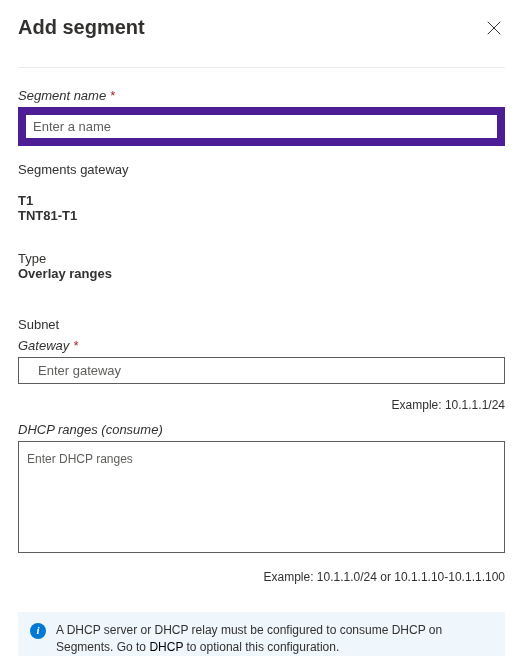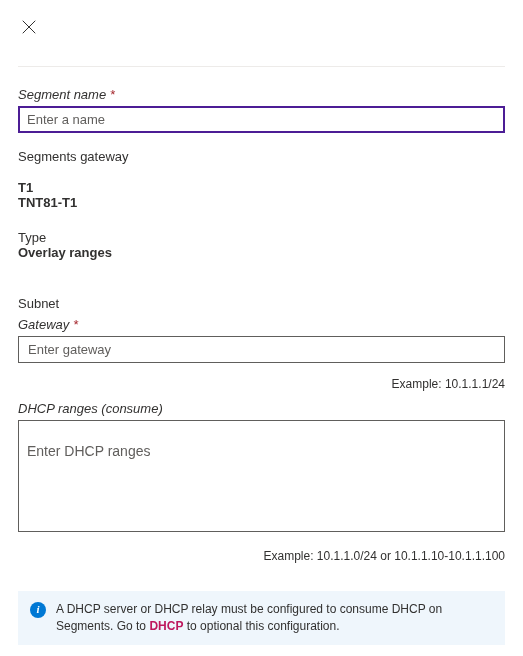--- a/index.html
+++ b/index.html
@@ -39,52 +39,52 @@
     font-size: 13px;
     color: #323130;
     margin-bottom: 4px;
     display: block;
     font-style: italic;
   }
   .req { color: #a4262c; }
   .text-input {
     width: 100%;
     border: 1px solid #605e5c;
-    padding: 5px 9px;
+    padding: 5px 19px;
     font-size: 13px;
     font-family: inherit;
     outline: none;
     color: #323130;
   }
   .text-input.focused {
-    border: 2px solid #4c1d95;
+    border: 8px solid #4c1d95;
     padding: 4px 7px;
   }
   .text-input::placeholder { color: #605e5c; }
   .textarea {
     width: 100%;
     border: 1px solid #605e5c;
-    padding: 22px 8px;
-    font-size: 14px;
+    padding: 10px 8px;
+    font-size: 12px;
     font-family: inherit;
     outline: none;
     resize: none;
     height: 112px;
   }
   .textarea::placeholder { color: #605e5c; }
   .section-heading {
     font-size: 13px;
     font-weight: 400;
     color: #323130;
     margin: 18px 0 6px 0;
   }
   .readonly-label {
     font-size: 13px;
     color: #323130;
-    margin-top: 2px;
+    margin-top: 10px;
   }
   .readonly-value {
     font-size: 13px;
     color: #323130;
     font-weight: bold;
   }
   .example {
     text-align: right;
     font-size: 12px;
     color: #323130;
@@ -110,35 +110,35 @@
     font-weight: 700;
     font-size: 11px;
     display: flex;
     align-items: center;
     justify-content: center;
     font-family: Georgia, serif;
     font-style: italic;
     margin-top: 1px;
   }
   .info-link {
-    color: #be185d;
+    color: #000000;
     cursor: pointer;
     text-decoration: none;
-    font-weight: bold;
   }
   .gap-sm { height: 10px; }
   .gap-md { height: 18px; }
 </style>
 </head>
 <body>
 
 
 
 
 <div class="header">
+  <div class="title">Add segment</div>
   <button class="close-btn">
     <span>
       <svg width="14" height="14" viewBox="0 0 14 14" fill="none" stroke-width="1" stroke-linecap="round">
         <line x1="1" y1="1" x2="13" y2="13"></line>
         <line x1="13" y1="1" x2="1" y2="13"></line>
       </svg>
     </span>
   </button>
 </div>
 

